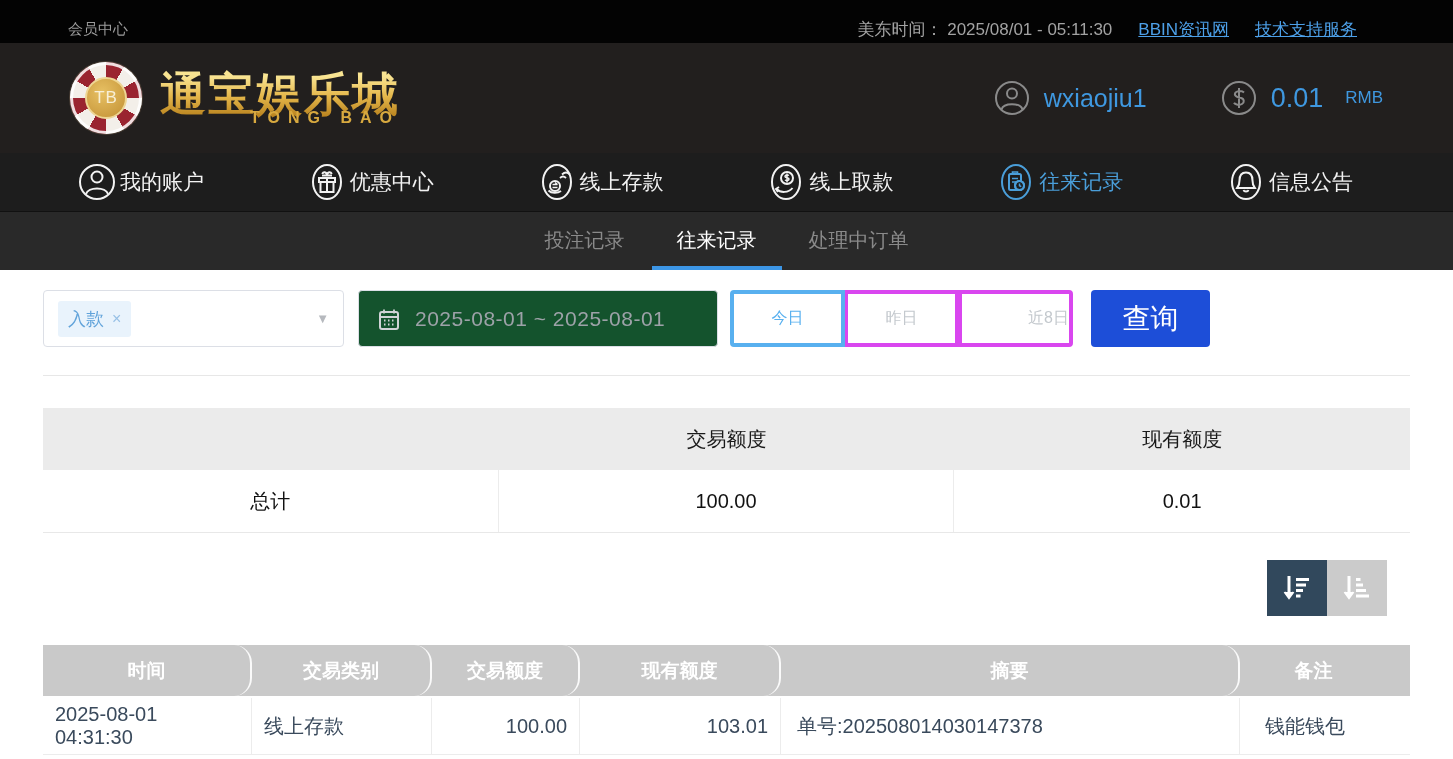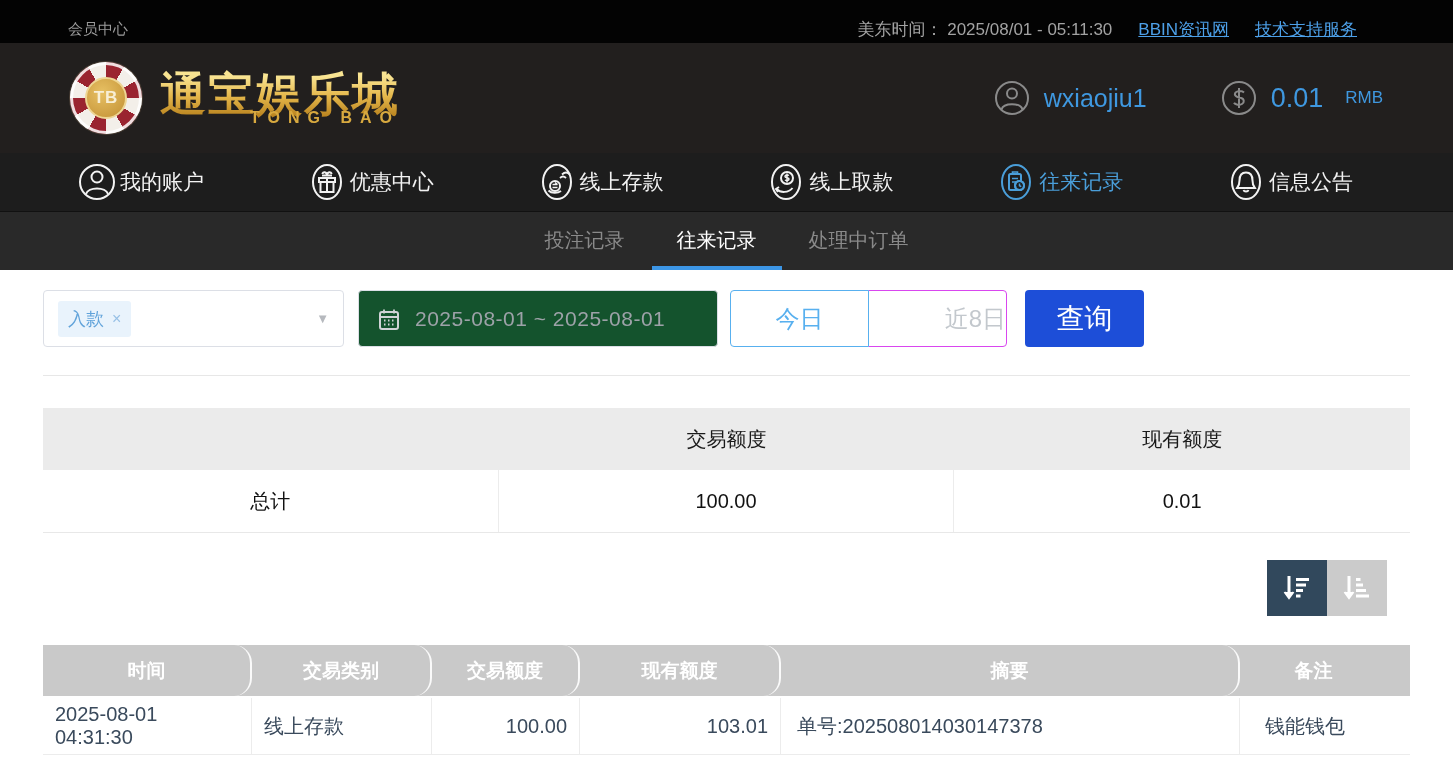--- a/index.html
+++ b/index.html
@@ -10,21 +10,21 @@
   .topbar-title { color:#9c9c9c; font-size:15px; }
   .topbar-right { display:flex; align-items:center; gap:26px; }
   .topbar-time { color:#a3a3a3; font-size:17px; }
   .topbar-link { color:#4da0e8; font-size:17px; text-decoration:underline; cursor:pointer; }
 
   
   .logobar { height:110px; background:#221f1e; display:flex; align-items:center; padding:0 70px; }
   .chip { position:relative; width:72px; height:72px; border-radius:50%; flex:0 0 auto;
     background:conic-gradient(#9a2430 0 30deg,#f3efe9 30deg 60deg,#9a2430 60deg 90deg,#f3efe9 90deg 120deg,#9a2430 120deg 150deg,#f3efe9 150deg 180deg,#9a2430 180deg 210deg,#f3efe9 210deg 240deg,#9a2430 240deg 270deg,#f3efe9 270deg 300deg,#9a2430 300deg 330deg,#f3efe9 330deg 360deg);
     box-shadow:inset 0 0 0 3px rgba(255,255,255,.85), 0 0 0 1px #4a3f35; }
-  .chip-center { position:absolute; inset:15px; border-radius:50%; background:radial-gradient(circle at 40% 35%, #e7c063, #c29034); border:2px solid #eed694; display:flex; align-items:center; justify-content:center; color:#f8efd6; font-weight:bold; font-size:17px; letter-spacing:1px; }
+  .chip-center { position:absolute; inset:15px; border-radius:50%; background:radial-gradient(circle at 40% 35%, #e7c063, #c29034); border:2px solid #eed694; display:flex; align-items:center; justify-content:center; color:#f8efd6; font-weight:normal; font-size:17px; letter-spacing:1px; }
   .logo-text-wrap { margin-left:18px; }
   .logo-cn { font-size:46px; font-weight:bold; letter-spacing:2px; background:linear-gradient(180deg,#f9e492 15%,#e4b64a 55%,#b9831f 95%); -webkit-background-clip:text; background-clip:text; color:transparent; line-height:1.1; }
   .logo-en { text-align:right; font-size:16px; font-weight:bold; letter-spacing:8px; color:#d8a93f; margin-top:-10px; }
   .account-area { margin-left:auto; display:flex; align-items:center; gap:74px; }
   .account-item { display:flex; align-items:center; gap:14px; cursor:pointer; }
   .username { color:#3f98e0; font-size:25px; }
   .balance-num { color:#3f98e0; font-size:27px; }
   .balance-cur { color:#3f98e0; font-size:17px; margin-left:8px; }
 
   
@@ -41,21 +41,21 @@
 
   
   .filter-row { display:flex; align-items:center; margin:20px 0 0 43px; height:57px; }
   .select-box { width:301px; height:57px; border:1px solid #dcdfe6; border-radius:4px; display:flex; align-items:center; padding:0 14px; cursor:pointer; background:#fff; }
   .tag { background:#e9f3fc; border-radius:3px; padding:6px 10px; font-size:18px; color:#61a3da; display:flex; align-items:center; gap:8px; }
   .tag-close { color:#97c0e6; font-size:16px; cursor:pointer; }
   .caret { margin-left:auto; color:#b6b9be; font-size:13px; }
   .date-box { width:360px; height:57px; border:1px solid #dcdfe6; border-radius:4px; display:flex; align-items:center; padding:0 18px; margin-left:14px; cursor:pointer; background:#14532d; }
   .date-text { color:#9da2a8; font-size:21px; margin-left:14px; letter-spacing:.5px; }
   .btn-group { display:flex; margin-left:12px; }
-  .qbtn { width:139px; height:57px; background:#fff; border:1px solid #d946ef; font-size:24px; color:#c3c8cd; cursor:pointer; margin-left:-1px; position:relative; }
+  .qbtn { width:115px; height:57px; background:#fff; border:4px solid #d946ef; font-size:16px; color:#c3c8cd; cursor:pointer; margin-left:-1px; position:relative; }
   .qbtn:first-child { border-radius:4px 0 0 4px; margin-left:0; }
   .qbtn:last-child { border-radius:0 4px 4px 0;text-align:right; }
   .qbtn.active { color:#58b0ef; border-color:#58b0ef; z-index:2; }
   .search-btn { width:119px; height:57px; margin-left:18px; background:#1d4ed8; border:none; border-radius:4px; color:#fff; font-size:28px; cursor:pointer; }
 
   .hdivider { height:1px; background:#e7e7e7; margin:28px 43px 0 43px; }
 
   
   .summary { margin:32px 43px 0 43px; }
   .summary-head { display:grid; grid-template-columns:1fr 1fr 1fr; background:#ebebeb; height:62px; align-items:center; text-align:center; font-size:20px; color:#1a1a1a; }
@@ -201,20 +201,21 @@
   <div class="date-box">
     <svg width="24" height="24" viewBox="0 0 24 24" fill="none" stroke="#d0d3d6" stroke-width="2">
       <rect x="3" y="5" width="18" height="17" rx="2"></rect>
       <path d="M7 2.5 v4 M17 2.5 v4 M3 10 h18" stroke-width="1.8"></path>
       <path d="M7 13.5 h1.5 M11 13.5 h1.5 M15 13.5 h1.5 M7 17.5 h1.5 M11 17.5 h1.5 M15 17.5 h1.5" stroke-width="1.8"></path>
     </svg>
     <span class="date-text">2025-08-01 ~ 2025-08-01</span>
   </div>
   <div class="btn-group">
     <button class="qbtn active">今日</button>
+    <button class="qbtn">昨日</button>
     <button class="qbtn">近8日</button>
   </div>
   <button class="search-btn">查询</button>
 </div>
 
 <div class="hdivider"></div>
 
 <div class="summary">
   <div class="summary-head">
     <div></div>

